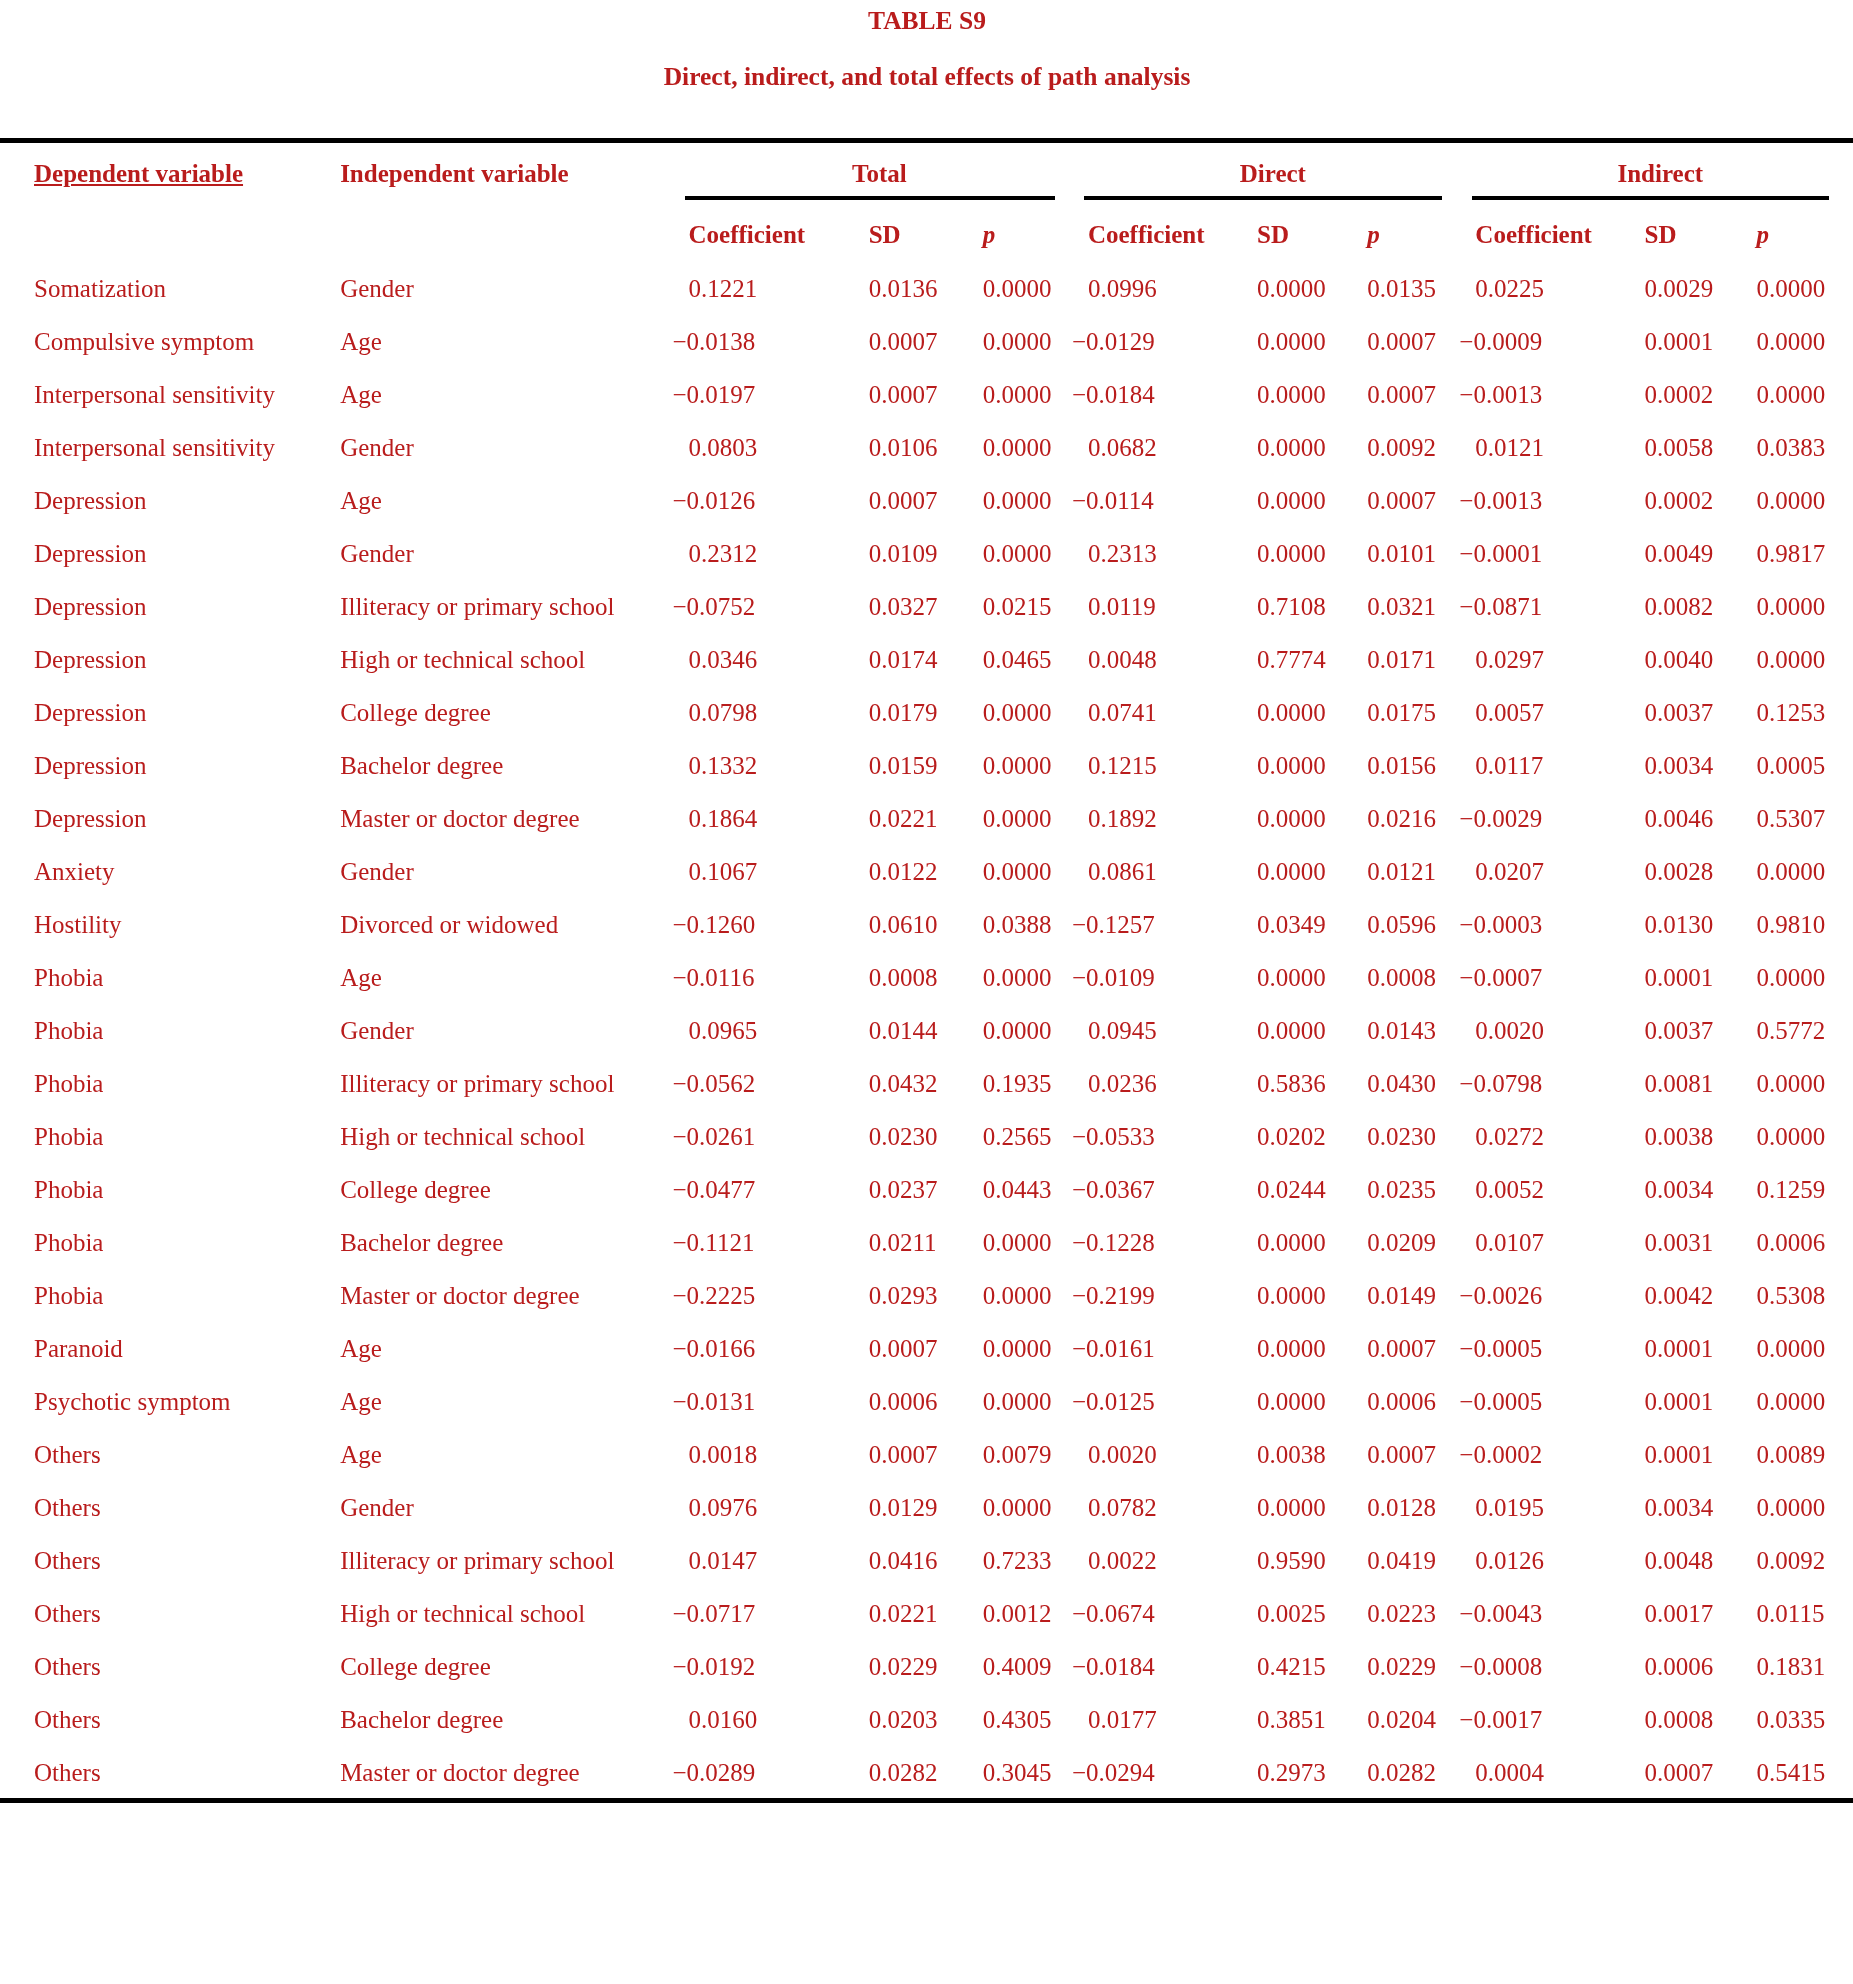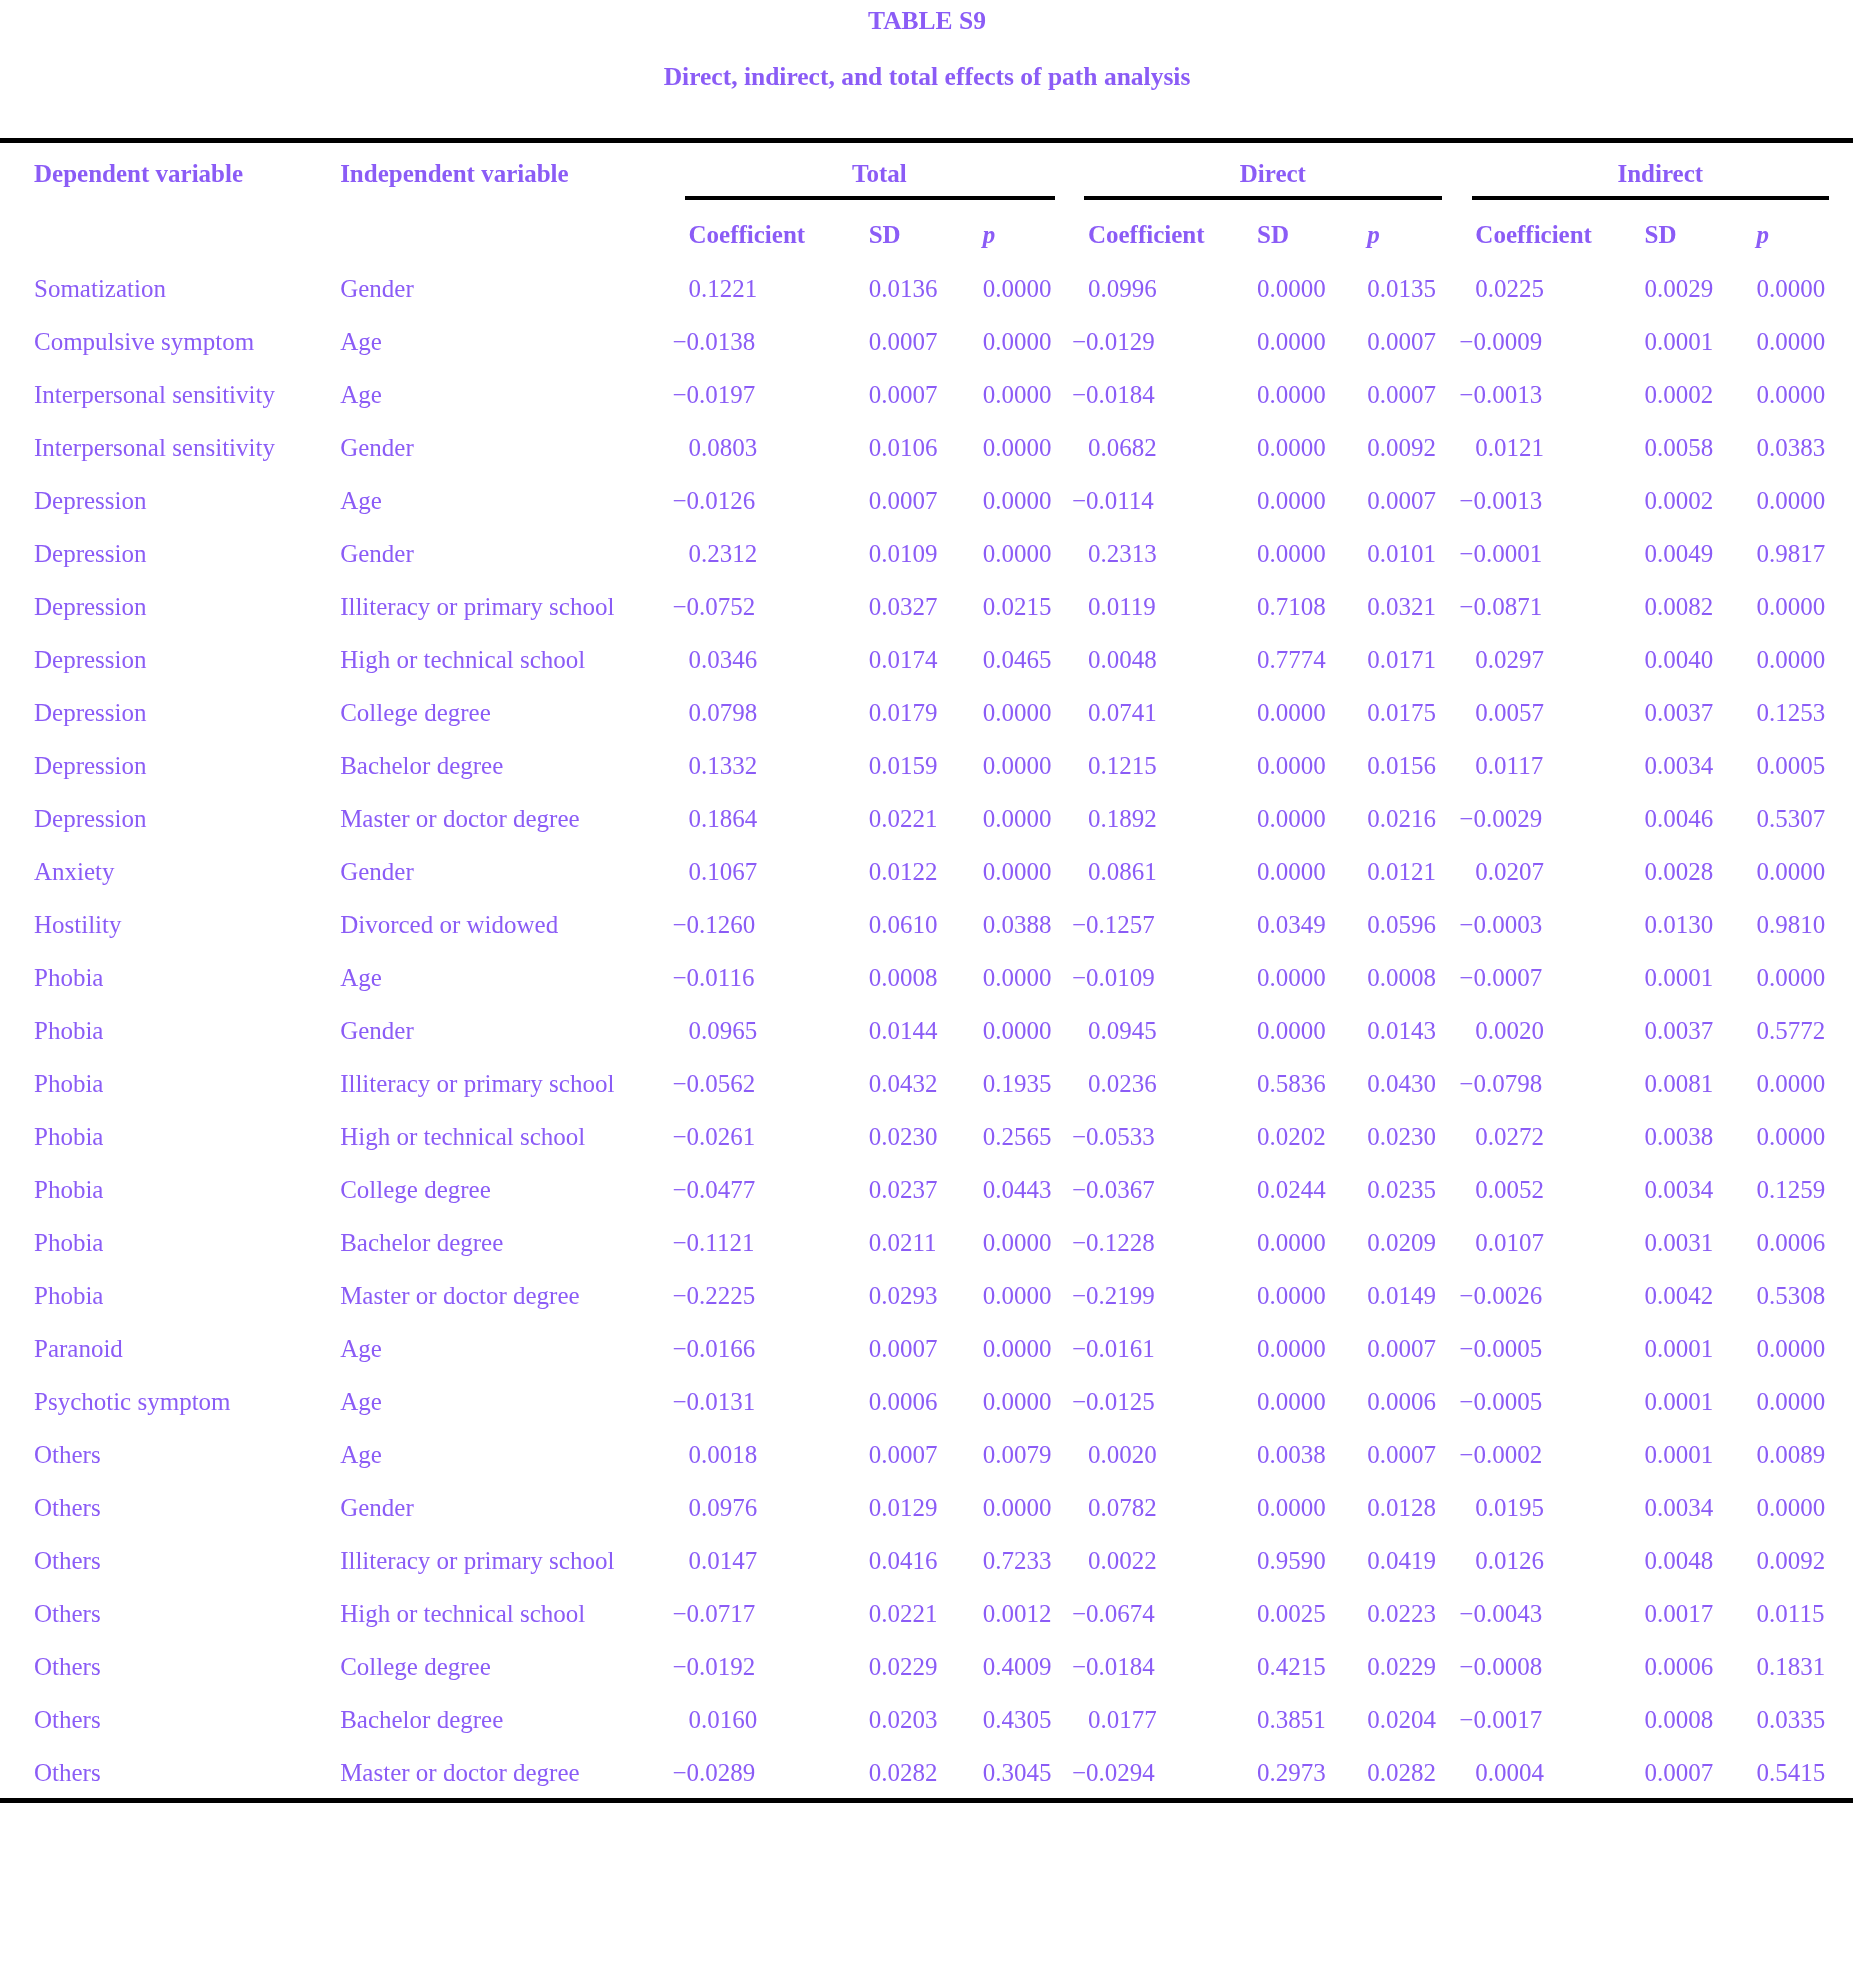--- a/index.html
+++ b/index.html
@@ -1,21 +1,21 @@
 <!DOCTYPE html>
 <html style="font-size:7px"><head>
 <meta charset="utf-8">
 <style>
   html, body { margin: 0; padding: 0; background: #ffffff; }
   .page {
     position: relative;
     width: 1854px;
     height: 1985px;
     background: #ffffff;
-    color: #8b5cf6;
+    color: #b91c1c;
     font-family: "Liberation Serif", "DejaVu Serif", serif;
     font-size: 25px;
     box-sizing: border-box;
     overflow: hidden;
   }
   .title {
     text-align: center;
     font-weight: bold;
     padding-top: 6.2px;
     font-size: 25.5px;
@@ -47,21 +47,21 @@
   col.c9 { width: 169px; }
   col.c10 { width: 112px; }
   col.c11 { width: 106px; }
 
   thead th {
     font-weight: bold;
     text-align: left;
     vertical-align: top;
     line-height: 29px;
   }
-  th.dep-h { padding: 16px 57px 4.4px 34px; }
+  th.dep-h { padding: 16px 57px 4.4px 34px; text-decoration: underline; }
   th.ind-h { padding: 16px 13px 4.4px 1.8px; }
   th.group-th {
     position: relative;
     text-align: center;
     padding: 16px 0 12.3px 0;
   }
   th.group-th::after {
     content: "";
     position: absolute;
     left: 5.3px;

